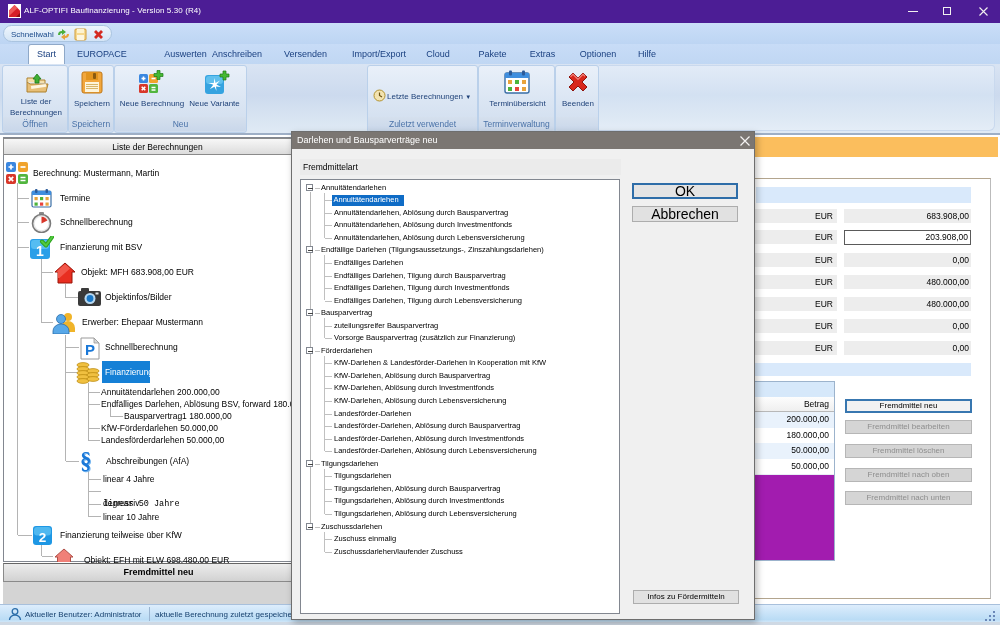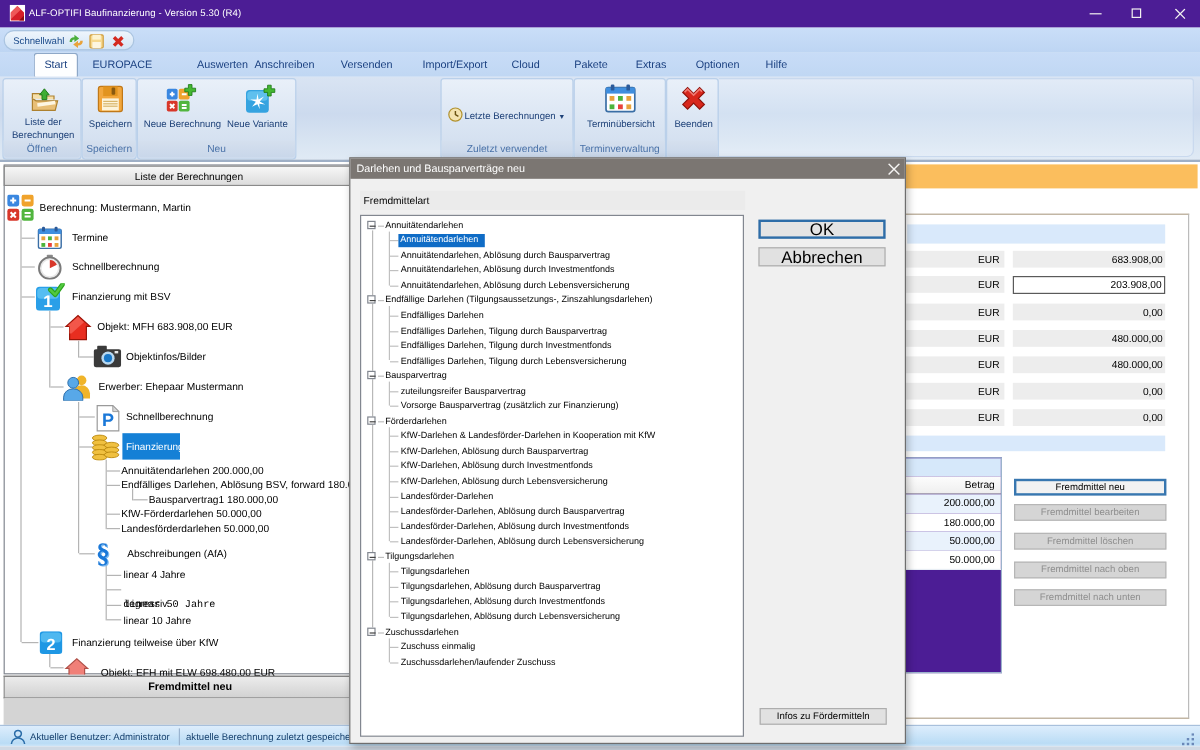--- a/index.html
+++ b/index.html
@@ -339,21 +339,21 @@
 <div class="frow" style="left:700px;top:275px;width:137px;height:14px;padding-right:4px;">EUR</div>
 <div class="frow" style="left:844px;top:275px;width:127px;height:14px;padding-right:2px;">480.000,00</div>
 <div class="frow" style="left:700px;top:297px;width:137px;height:14px;padding-right:4px;">EUR</div>
 <div class="frow" style="left:844px;top:297px;width:127px;height:14px;padding-right:2px;">480.000,00</div>
 <div class="frow" style="left:700px;top:319px;width:137px;height:14px;padding-right:4px;">EUR</div>
 <div class="frow" style="left:844px;top:319px;width:127px;height:14px;padding-right:2px;">0,00</div>
 <div class="frow" style="left:700px;top:341px;width:137px;height:14px;padding-right:4px;">EUR</div>
 <div class="frow" style="left:844px;top:341px;width:127px;height:14px;padding-right:2px;">0,00</div>
 <div class="blueband" style="left:700px;top:363px;width:271px;height:13px;"></div>
 
-<div class="abs" style="left:700px;top:381px;width:135px;height:180px;background:#4c1d95;border:1px solid #9cb3cc;">
+<div class="abs" style="left:700px;top:381px;width:135px;height:180px;background:#a21caf;border:1px solid #9cb3cc;">
   <div style="position:absolute;left:0;top:0;width:133px;height:15px;background:#d6e8fa;"></div>
   <div style="position:absolute;left:0;top:15px;width:133px;height:15px;background:linear-gradient(#fdfdfd,#efefef);border-bottom:1px solid #b8b8b8;font-size:8.5px;text-align:right;padding-right:5px;line-height:14px;">Betrag</div>
   <div style="position:absolute;left:0;top:30px;width:133px;height:16px;background:#e9f2fc;font-size:8.5px;text-align:right;padding-right:5px;line-height:15px;">200.000,00</div>
   <div style="position:absolute;left:0;top:46px;width:133px;height:15px;background:#fff;font-size:8.5px;text-align:right;padding-right:5px;line-height:14px;">180.000,00</div>
   <div style="position:absolute;left:0;top:61px;width:133px;height:16px;background:#e9f2fc;font-size:8.5px;text-align:right;padding-right:5px;line-height:15px;">50.000,00</div>
   <div style="position:absolute;left:0;top:77px;width:133px;height:16px;background:#fff;font-size:8.5px;text-align:right;padding-right:5px;line-height:15px;border-bottom:1px solid #e8eef4;">50.000,00</div>
 </div>
 
 <div class="btn-g" style="top:399px;background:#f2f2f2;border:2px solid #3877b0;color:#000;line-height:10px;">Fremdmittel neu</div>
 <div class="btn-g" style="top:420px;">Fremdmittel bearbeiten</div>

